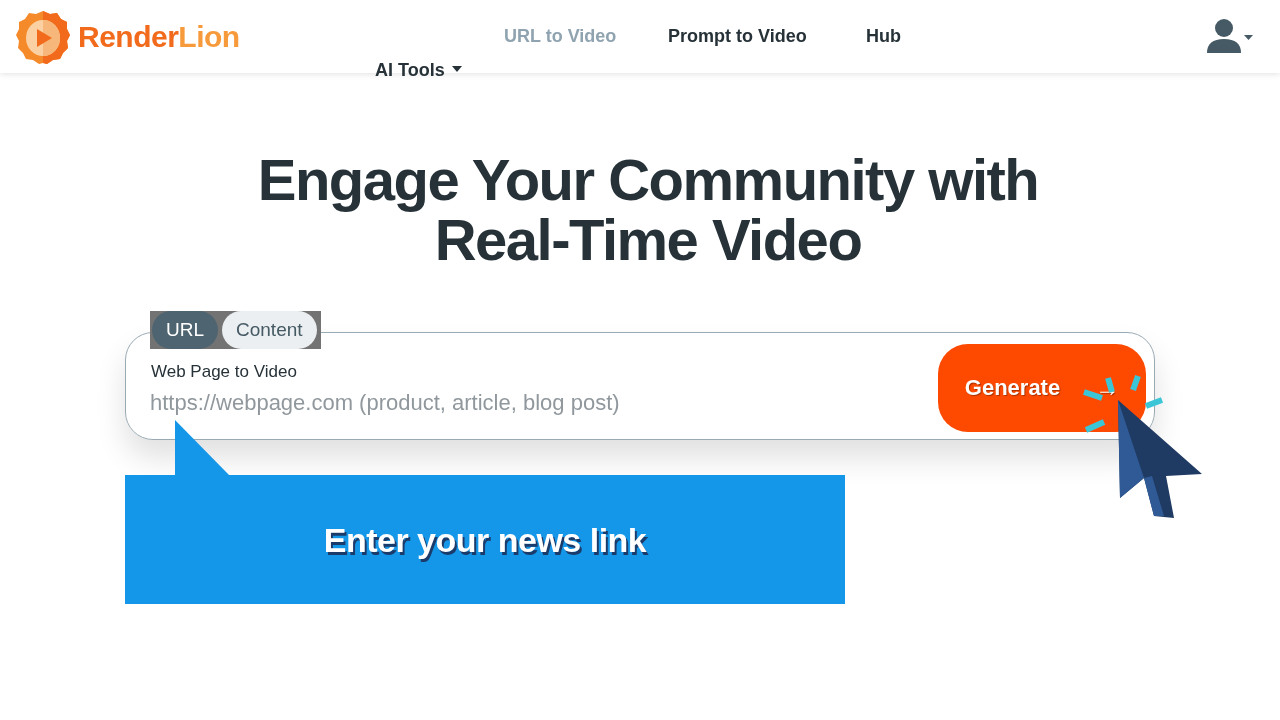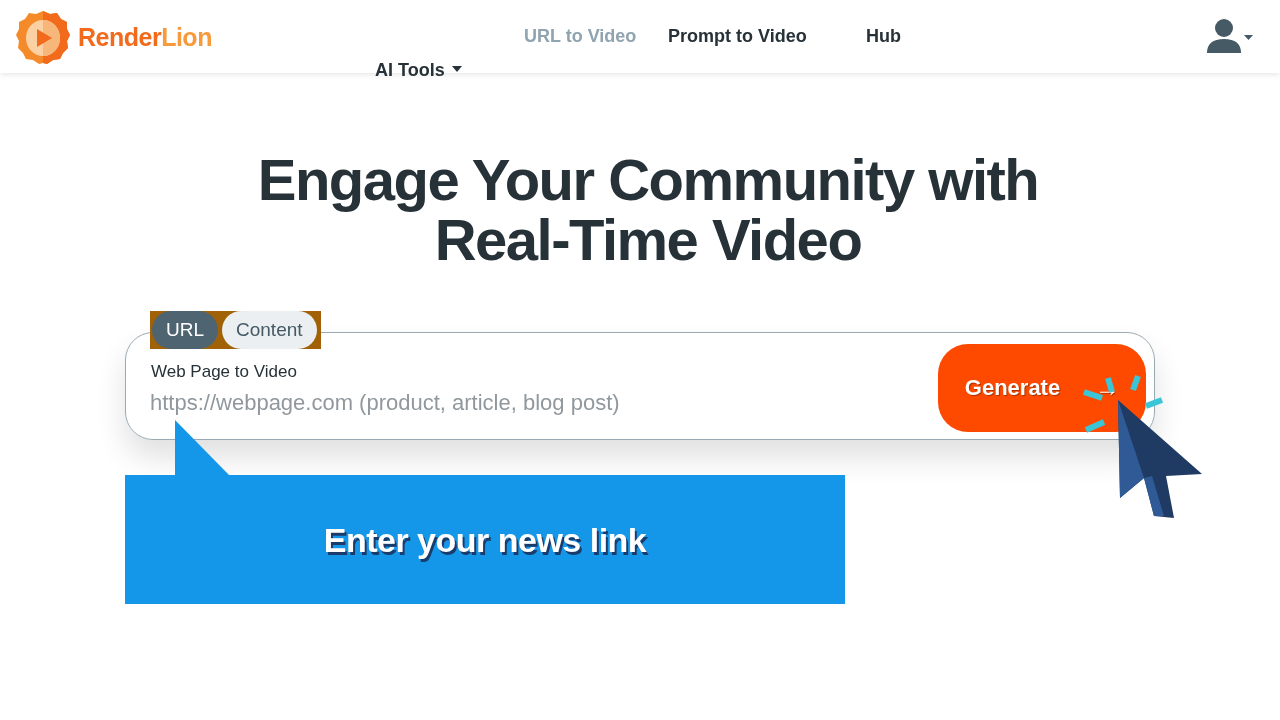--- a/index.html
+++ b/index.html
@@ -10,21 +10,21 @@
     color: #263238;
   }
   
   .header {
     position: absolute; left: 0; top: 0; width: 1280px; height: 73px;
     background: #fff; box-shadow: 0 1px 6px rgba(0,0,0,0.12);
     z-index: 5;
   }
   .logo { position: absolute; left: 14px; top: 8px; height: 58px; display: flex; align-items: center; }
   .logo svg { width: 58px; height: 58px; }
-  .logo-text { font-size: 25px; font-weight: 700; margin-left: 6px; letter-spacing: -0.5px; }
+  .logo-text { font-size: 30px; font-weight: 700; margin-left: 6px; letter-spacing: -0.5px; }
   .logo-text .a { color: #f26a1b; }
   .logo-text .b { color: #f79a3c; }
   .nav-item { position: absolute; top: 26px; font-size: 18px; font-weight: 700; color: #263238; white-space: nowrap; cursor: pointer; }
   .nav-item.muted { color: #8fa3b0; }
   .nav-caret { display: inline-block; width: 0; height: 0; border-left: 5px solid transparent; border-right: 5px solid transparent; border-top: 6px solid #263238; margin-left: 7px; vertical-align: middle; position: relative; top: -2px; }
   .user { position: absolute; left: 1204px; top: 18px; width: 50px; height: 38px; cursor: pointer; }
 
   
   .hero-title {
     position: absolute; left: 0; top: 142px; width: 1280px; text-align: center;
@@ -33,21 +33,21 @@
 
   
   .card-shadow {
     position: absolute; left: 125px; top: 332px; width: 1030px; height: 108px;
     border-radius: 28px; box-shadow: 0 18px 30px rgba(0,0,0,0.12);
   }
   .card {
     position: absolute; left: 125px; top: 332px; width: 1028px; height: 106px;
     border: 1.5px solid #9aaab4; border-radius: 28px; background: #fff;
   }
-  .tabs { position: absolute; left: 150px; top: 311px; display: flex; gap: 4px; background: #a16207; padding: 0 4px 0 2px; z-index: 2; }
+  .tabs { position: absolute; left: 150px; top: 311px; display: flex; gap: 4px; background: #737373; padding: 0 4px 0 2px; z-index: 2; }
   .tab { height: 38px; border-radius: 19px; padding: 0 14px; font-size: 19px; display: flex; align-items: center; cursor: pointer; }
   .tab.active { background: #4e6470; color: #fff; }
   .tab.inactive { background: #eceff1; color: #455a64; }
   .field-label { position: absolute; left: 151px; top: 362px; font-size: 17px; color: #263238; }
   .url-input {
     position: absolute; left: 150px; top: 388px; width: 760px; height: 30px;
     border: none; outline: none; font-size: 22px; color: #263238; background: transparent; padding: 0;
     font-family: "Liberation Sans", "DejaVu Sans", sans-serif;
   }
   .url-input::placeholder { color: #90989d; }
@@ -84,21 +84,21 @@
       <ellipse cx="29" cy="30" rx="17" ry="18" fill="#fbd1a3"></ellipse>
       <path d="M29 12 A17 18 0 0 1 29 48 Z" fill="#f7b77a"></path>
       <path d="M23 21 L38 30 L23 39 Z" fill="#f26a1b"></path>
     </svg>
     <span class="logo-text"><span class="a">Render</span><span class="b">Lion</span></span>
   </div>
 
   <div class="nav-item" style="left:375px;margin-top:34px;">
     <span>AI Tools</span><span class="nav-caret"></span>
   </div>
-  <div class="nav-item muted" style="left:524px;">URL to Video</div>
+  <div class="nav-item muted" style="left:504px;">URL to Video</div>
   <div class="nav-item" style="left:668px;">Prompt to Video</div>
   <div class="nav-item" style="left:866px;">Hub</div>
 
   <div class="user">
     <svg width="50" height="38" viewBox="0 0 50 38">
       <g>
         <circle cx="20" cy="10" r="9" fill="#455a64"></circle>
         <path d="M3 35 Q3 21 20 21 Q37 21 37 35 Z" fill="#455a64"></path>
       </g>
       <path d="M40 17 L49 17 L44.5 22 Z" fill="#455a64"></path>

